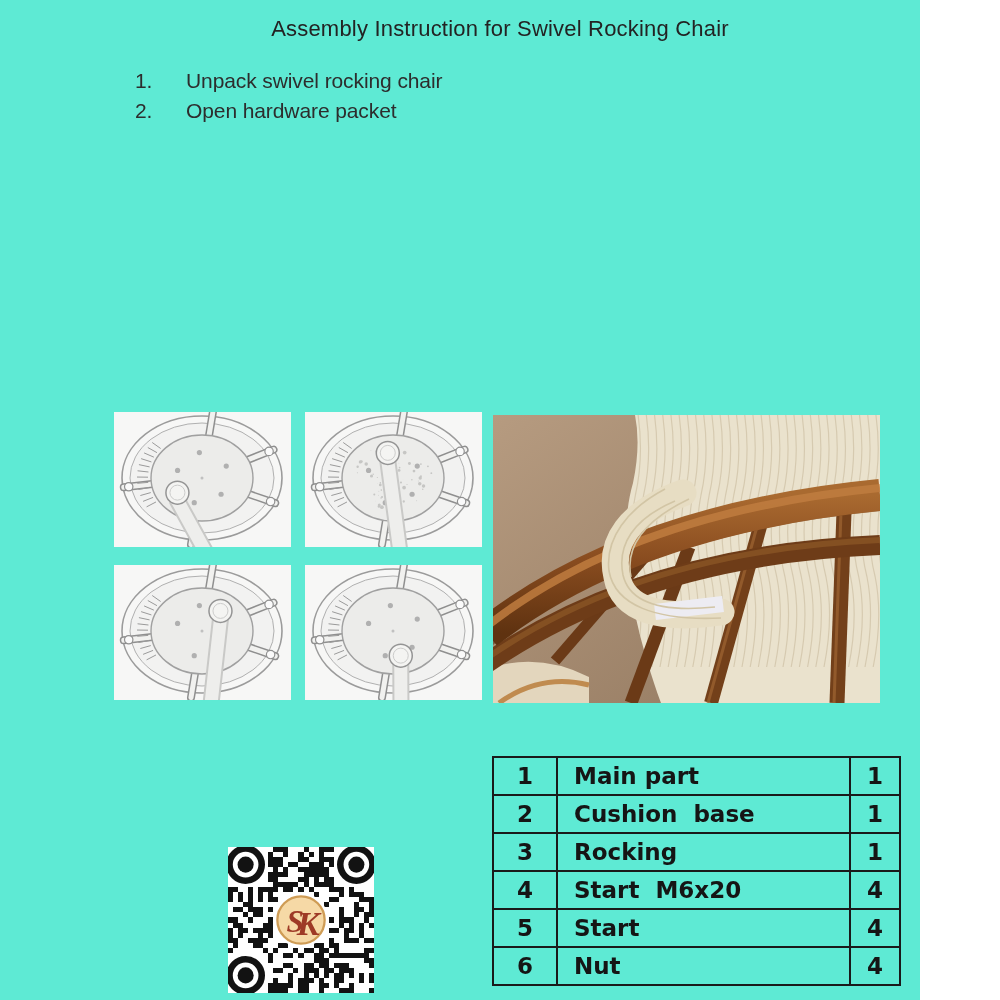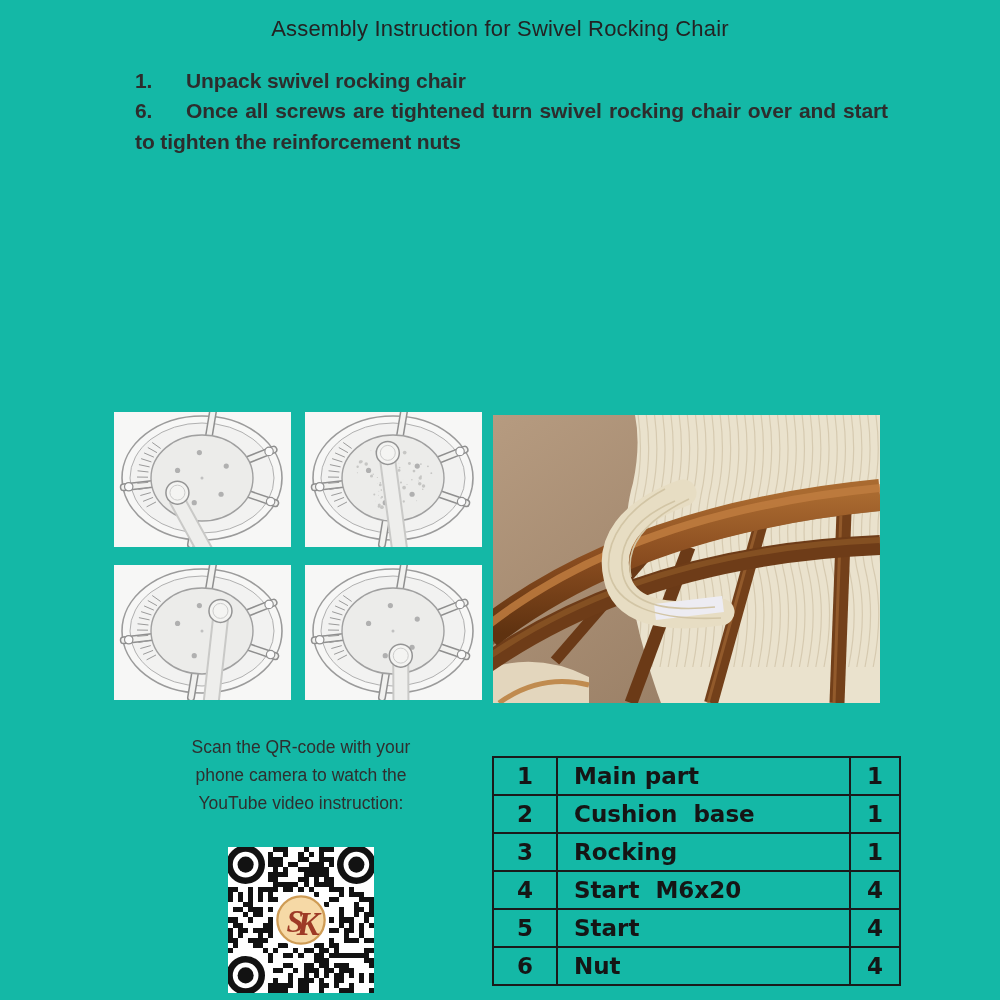--- a/index.html
+++ b/index.html
@@ -1,24 +1,24 @@
 <!DOCTYPE html>
 <html><head>
 <meta charset="utf-8">
 <style>
   html,body{margin:0;padding:0;background:#ffffff;}
-  .page{position:relative;width:1000px;height:1000px;background:#14b8a6;
-        font-family:"Liberation Sans",sans-serif;overflow:hidden;color:#2d2d2d;}
+  .page{position:relative;width:884px;height:1000px;background:#5eead4;
+        font-family:"Liberation Sans",sans-serif;overflow:hidden;color:#2d2d2d;padding-left:36px;}
 
   .title{position:absolute;top:1px;left:0;width:1000px;text-align:center;
          font-size:22px;font-weight:400;color:#232323;letter-spacing:.2px;}
 
   .list{position:absolute;left:135px;top:66px;width:753px;
         font-size:21px;line-height:30.4px;color:#2d2d2d;letter-spacing:-0.1px;}
-  .list p{margin:0;text-align:justify;font-weight:bold;}
+  .list p{margin:0;text-align:justify;}
   .list .num{display:inline-block;width:51px;}
 
   .sketch-grid{position:absolute;left:114px;top:412px;width:368px;height:288px;
                display:grid;grid-template-columns:177px 177px;grid-template-rows:135px 135px;
                column-gap:14px;row-gap:18px;}
   .sketch{display:block;}
 
   .photo{position:absolute;left:493px;top:415px;display:block;}
 
   .qr-caption{position:absolute;left:134px;top:733px;width:334px;text-align:center;
@@ -35,21 +35,21 @@
 </style>
 </head>
 <body>
 
 <div class="page">
 
   <h1 class="title">Assembly Instruction for Swivel Rocking Chair</h1>
 
   <div class="list">
       <p><span class="num">1.</span><span>Unpack swivel rocking chair</span></p>
-      <p><span class="num">6.</span><span>Once all screws are tightened turn swivel rocking chair over and start to tighten the reinforcement nuts</span></p>
+      <p><span class="num">2.</span><span>Open hardware packet</span></p>
     </div>
 
   <div class="sketch-grid">
     <svg class="sketch" width="177" height="135" viewBox="0 0 177 135">
         <rect width="177" height="135" fill="#f7f7f6"></rect>
         <ellipse cx="88" cy="66" rx="80" ry="62" fill="none" stroke="#9b9b9b" stroke-width="1.6"></ellipse>
         <ellipse cx="88" cy="66" rx="72" ry="55" fill="#f2f2f1" stroke="#b0b0b0" stroke-width="1"></ellipse>
         <line x1="94.40196264416302" y1="27.2805185122046" x2="98.99467497584519" y2="-0.49650081599644125" stroke="#8f8f8f" stroke-width="8" stroke-linecap="round"></line>
         <line x1="94.40196264416302" y1="27.2805185122046" x2="98.99467497584519" y2="-0.49650081599644125" stroke="#f1f1ef" stroke-width="5" stroke-linecap="round"></line>
         <line x1="129.69015820368588" y1="49.47562596593865" x2="159.59831517589535" y2="37.621183724112036" stroke="#8f8f8f" stroke-width="8" stroke-linecap="round"></line>
@@ -380,25 +380,20 @@
     <path d="M-6,211 Q140,97 387,73" stroke="#c07c3f" stroke-width="8" fill="none" opacity=".85"></path>
     <path d="M190,78 C135,98 116,128 124,162 C130,194 166,206 228,197" stroke="#e7ddc3" stroke-width="27" fill="none" stroke-linecap="round"></path>
     <path d="M162,197 L230,189" stroke="#edecf2" stroke-width="16" fill="none"></path>
     <g stroke="#d2c5a5" stroke-width="1.6" fill="none">
       <path d="M182,86 C140,104 124,130 130,160 C136,186 164,198 222,192"></path>
       <path d="M196,84 C150,106 132,132 138,162"></path>
       <path d="M172,74 C134,94 112,124 116,156 C122,190 162,206 228,203"></path>
     </g>
   </svg>
 
-  <div class="qr-caption">
-      <div>Scan the QR-code with your</div>
-      <div>phone camera to watch the</div>
-      <div>YouTube video instruction:</div>
-    </div>
 
   <svg class="qr" width="146" height="146" viewBox="0 0 29 29">
       <rect x="-0.5" y="-0.5" width="30" height="30" fill="#ffffff"></rect>
       <path d="M9,0h1v1h-1zM10,0h1v1h-1zM11,0h1v1h-1zM15,0h1v1h-1zM18,0h1v1h-1zM19,0h1v1h-1zM20,0h1v1h-1zM8,1h1v1h-1zM11,1h1v1h-1zM14,1h1v1h-1zM16,1h1v1h-1zM18,1h1v1h-1zM8,2h1v1h-1zM9,2h1v1h-1zM10,2h1v1h-1zM14,2h1v1h-1zM15,2h1v1h-1zM18,2h1v1h-1zM19,2h1v1h-1zM20,2h1v1h-1zM8,3h1v1h-1zM9,3h1v1h-1zM10,3h1v1h-1zM12,3h1v1h-1zM13,3h1v1h-1zM16,3h1v1h-1zM17,3h1v1h-1zM18,3h1v1h-1zM20,3h1v1h-1zM9,4h1v1h-1zM11,4h1v1h-1zM14,4h1v1h-1zM15,4h1v1h-1zM16,4h1v1h-1zM17,4h1v1h-1zM18,4h1v1h-1zM19,4h1v1h-1zM8,5h1v1h-1zM9,5h1v1h-1zM10,5h1v1h-1zM11,5h1v1h-1zM15,5h1v1h-1zM16,5h1v1h-1zM17,5h1v1h-1zM18,5h1v1h-1zM19,5h1v1h-1zM8,6h1v1h-1zM9,6h1v1h-1zM14,6h1v1h-1zM15,6h1v1h-1zM17,6h1v1h-1zM19,6h1v1h-1zM20,6h1v1h-1zM9,7h1v1h-1zM10,7h1v1h-1zM11,7h1v1h-1zM12,7h1v1h-1zM13,7h1v1h-1zM15,7h1v1h-1zM17,7h1v1h-1zM18,7h1v1h-1zM19,7h1v1h-1zM20,7h1v1h-1zM0,8h1v1h-1zM1,8h1v1h-1zM4,8h1v1h-1zM6,8h1v1h-1zM7,8h1v1h-1zM8,8h1v1h-1zM9,8h1v1h-1zM11,8h1v1h-1zM12,8h1v1h-1zM14,8h1v1h-1zM16,8h1v1h-1zM20,8h1v1h-1zM21,8h1v1h-1zM22,8h1v1h-1zM24,8h1v1h-1zM0,9h1v1h-1zM2,9h1v1h-1zM4,9h1v1h-1zM6,9h1v1h-1zM8,9h1v1h-1zM17,9h1v1h-1zM22,9h1v1h-1zM24,9h1v1h-1zM25,9h1v1h-1zM26,9h1v1h-1zM0,10h1v1h-1zM2,10h1v1h-1zM4,10h1v1h-1zM6,10h1v1h-1zM8,10h1v1h-1zM9,10h1v1h-1zM20,10h1v1h-1zM21,10h1v1h-1zM26,10h1v1h-1zM27,10h1v1h-1zM28,10h1v1h-1zM3,11h1v1h-1zM4,11h1v1h-1zM19,11h1v1h-1zM25,11h1v1h-1zM28,11h1v1h-1zM1,12h1v1h-1zM2,12h1v1h-1zM4,12h1v1h-1zM5,12h1v1h-1zM6,12h1v1h-1zM8,12h1v1h-1zM22,12h1v1h-1zM25,12h1v1h-1zM26,12h1v1h-1zM28,12h1v1h-1zM3,13h1v1h-1zM5,13h1v1h-1zM6,13h1v1h-1zM22,13h1v1h-1zM25,13h1v1h-1zM27,13h1v1h-1zM28,13h1v1h-1zM0,14h1v1h-1zM1,14h1v1h-1zM4,14h1v1h-1zM8,14h1v1h-1zM20,14h1v1h-1zM22,14h1v1h-1zM23,14h1v1h-1zM24,14h1v1h-1zM27,14h1v1h-1zM1,15h1v1h-1zM2,15h1v1h-1zM7,15h1v1h-1zM8,15h1v1h-1zM22,15h1v1h-1zM24,15h1v1h-1zM26,15h1v1h-1zM28,15h1v1h-1zM0,16h1v1h-1zM2,16h1v1h-1zM3,16h1v1h-1zM5,16h1v1h-1zM6,16h1v1h-1zM7,16h1v1h-1zM8,16h1v1h-1zM20,16h1v1h-1zM21,16h1v1h-1zM23,16h1v1h-1zM24,16h1v1h-1zM26,16h1v1h-1zM0,17h1v1h-1zM2,17h1v1h-1zM6,17h1v1h-1zM8,17h1v1h-1zM23,17h1v1h-1zM26,17h1v1h-1zM0,18h1v1h-1zM1,18h1v1h-1zM4,18h1v1h-1zM5,18h1v1h-1zM6,18h1v1h-1zM7,18h1v1h-1zM20,18h1v1h-1zM23,18h1v1h-1zM24,18h1v1h-1zM25,18h1v1h-1zM27,18h1v1h-1zM28,18h1v1h-1zM1,19h1v1h-1zM5,19h1v1h-1zM6,19h1v1h-1zM10,19h1v1h-1zM11,19h1v1h-1zM17,19h1v1h-1zM18,19h1v1h-1zM20,19h1v1h-1zM21,19h1v1h-1zM0,20h1v1h-1zM7,20h1v1h-1zM9,20h1v1h-1zM13,20h1v1h-1zM15,20h1v1h-1zM16,20h1v1h-1zM18,20h1v1h-1zM19,20h1v1h-1zM21,20h1v1h-1zM27,20h1v1h-1zM28,20h1v1h-1zM8,21h1v1h-1zM11,21h1v1h-1zM12,21h1v1h-1zM14,21h1v1h-1zM17,21h1v1h-1zM18,21h1v1h-1zM20,21h1v1h-1zM21,21h1v1h-1zM22,21h1v1h-1zM23,21h1v1h-1zM24,21h1v1h-1zM25,21h1v1h-1zM26,21h1v1h-1zM27,21h1v1h-1zM8,22h1v1h-1zM17,22h1v1h-1zM18,22h1v1h-1zM19,22h1v1h-1zM27,22h1v1h-1zM28,22h1v1h-1zM11,23h1v1h-1zM12,23h1v1h-1zM15,23h1v1h-1zM16,23h1v1h-1zM18,23h1v1h-1zM19,23h1v1h-1zM21,23h1v1h-1zM22,23h1v1h-1zM23,23h1v1h-1zM28,23h1v1h-1zM9,24h1v1h-1zM10,24h1v1h-1zM13,24h1v1h-1zM15,24h1v1h-1zM16,24h1v1h-1zM17,24h1v1h-1zM19,24h1v1h-1zM20,24h1v1h-1zM22,24h1v1h-1zM23,24h1v1h-1zM24,24h1v1h-1zM12,25h1v1h-1zM15,25h1v1h-1zM17,25h1v1h-1zM19,25h1v1h-1zM21,25h1v1h-1zM22,25h1v1h-1zM24,25h1v1h-1zM26,25h1v1h-1zM28,25h1v1h-1zM9,26h1v1h-1zM12,26h1v1h-1zM14,26h1v1h-1zM15,26h1v1h-1zM16,26h1v1h-1zM18,26h1v1h-1zM21,26h1v1h-1zM22,26h1v1h-1zM26,26h1v1h-1zM28,26h1v1h-1zM8,27h1v1h-1zM9,27h1v1h-1zM10,27h1v1h-1zM11,27h1v1h-1zM12,27h1v1h-1zM14,27h1v1h-1zM15,27h1v1h-1zM18,27h1v1h-1zM19,27h1v1h-1zM21,27h1v1h-1zM24,27h1v1h-1zM8,28h1v1h-1zM9,28h1v1h-1zM10,28h1v1h-1zM11,28h1v1h-1zM14,28h1v1h-1zM15,28h1v1h-1zM18,28h1v1h-1zM22,28h1v1h-1zM23,28h1v1h-1zM24,28h1v1h-1zM28,28h1v1h-1z" fill="#121212" shape-rendering="crispEdges"></path>
       <circle cx="3.5" cy="3.5" r="3.2" fill="none" stroke="#121212" stroke-width="1.3"></circle>
       <circle cx="3.5" cy="3.5" r="1.6" fill="#121212"></circle>
       <circle cx="25.5" cy="3.5" r="3.2" fill="none" stroke="#121212" stroke-width="1.3"></circle>
       <circle cx="25.5" cy="3.5" r="1.6" fill="#121212"></circle>
       <circle cx="3.5" cy="25.5" r="3.2" fill="none" stroke="#121212" stroke-width="1.3"></circle>
       <circle cx="3.5" cy="25.5" r="1.6" fill="#121212"></circle>

